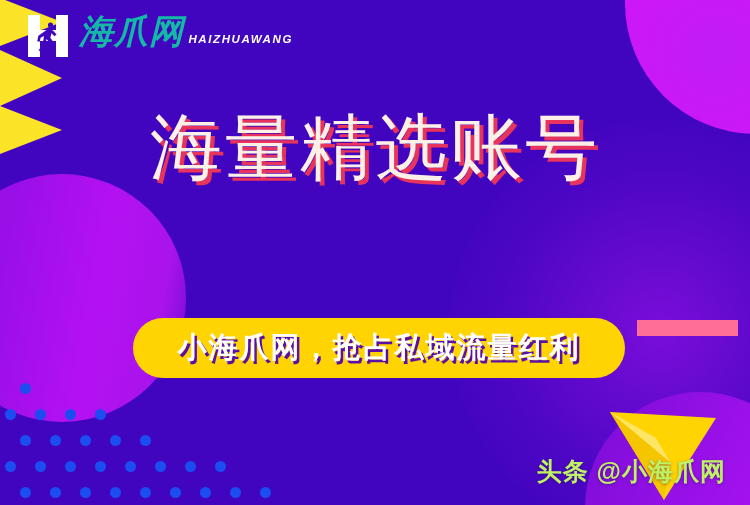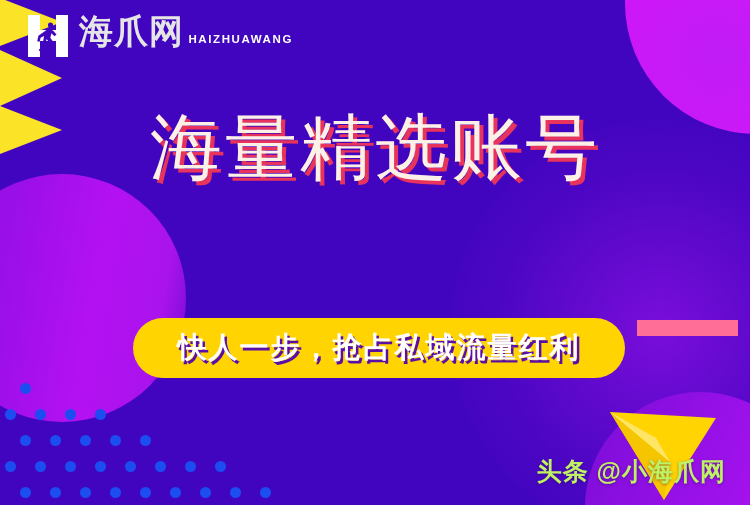--- a/index.html
+++ b/index.html
@@ -131,30 +131,32 @@
     position: relative;
     width: 44px;
     height: 46px;
   }
   .logo-mark svg { display: block; width: 44px; height: 46px; }
   .logo-text { position: relative; padding-top: 1px; }
   .logo-cn {
     font-size: 34px;
     line-height: 34px;
     font-weight: bold;
-    color: #e5e5e5;
+    color: #14b8a6;
     letter-spacing: 1px;
+    font-style: italic;
   }
   .logo-en {
     margin-top: 3px;
     font-size: 11.5px;
     line-height: 12px;
     font-weight: bold;
     color: #ffffff;
     letter-spacing: 1.6px;
+    font-style: italic;
     text-align: center;
   }
 
   
   .headline {
     position: absolute;
     left: 0;
     right: 0;
     top: 100px;
     text-align: center;
@@ -276,18 +278,18 @@
       <span class="logo-cn">海爪网</span>
       <span class="logo-en">HAIZHUAWANG</span>
     </span>
   </div>
 
   <div class="headline">
     <div class="line">海量精选账号</div>
   </div>
 
   <div class="pill">
-    <span class="pill-text">快人一步，抢占私域流量红利</span>
+    <span class="pill-text">小海爪网，抢占私域流量红利</span>
   </div>
 
   <div class="watermark">头条 @小海爪网</div>
 
 </div>
 
 </body></html>

